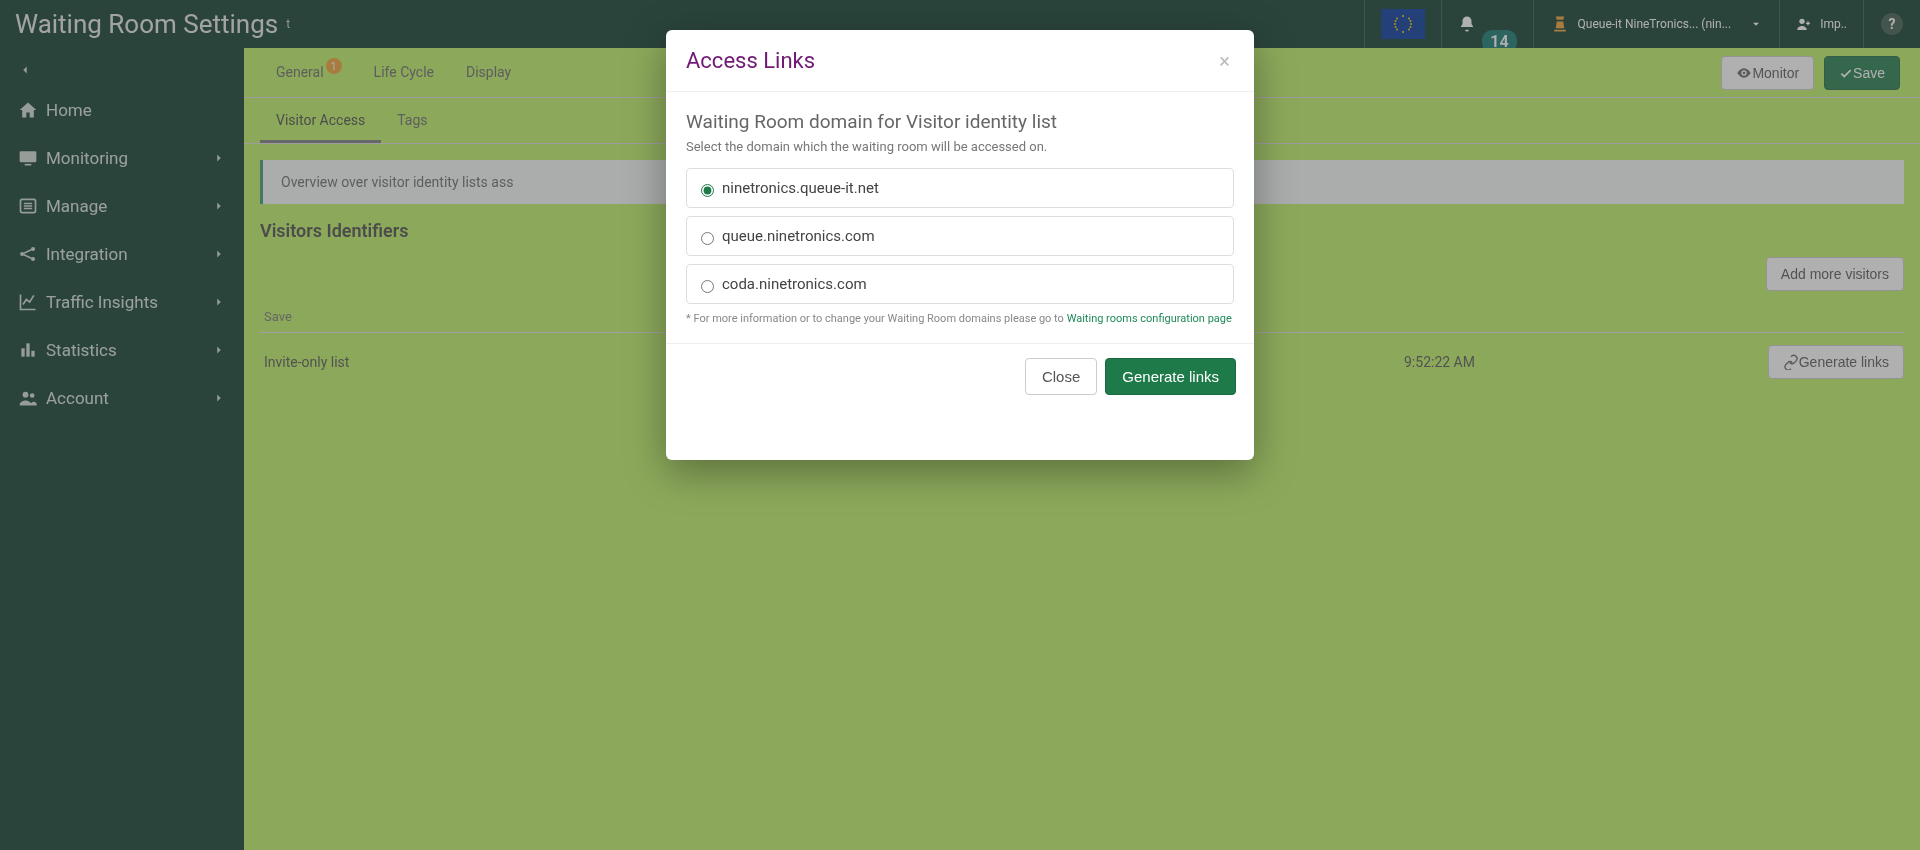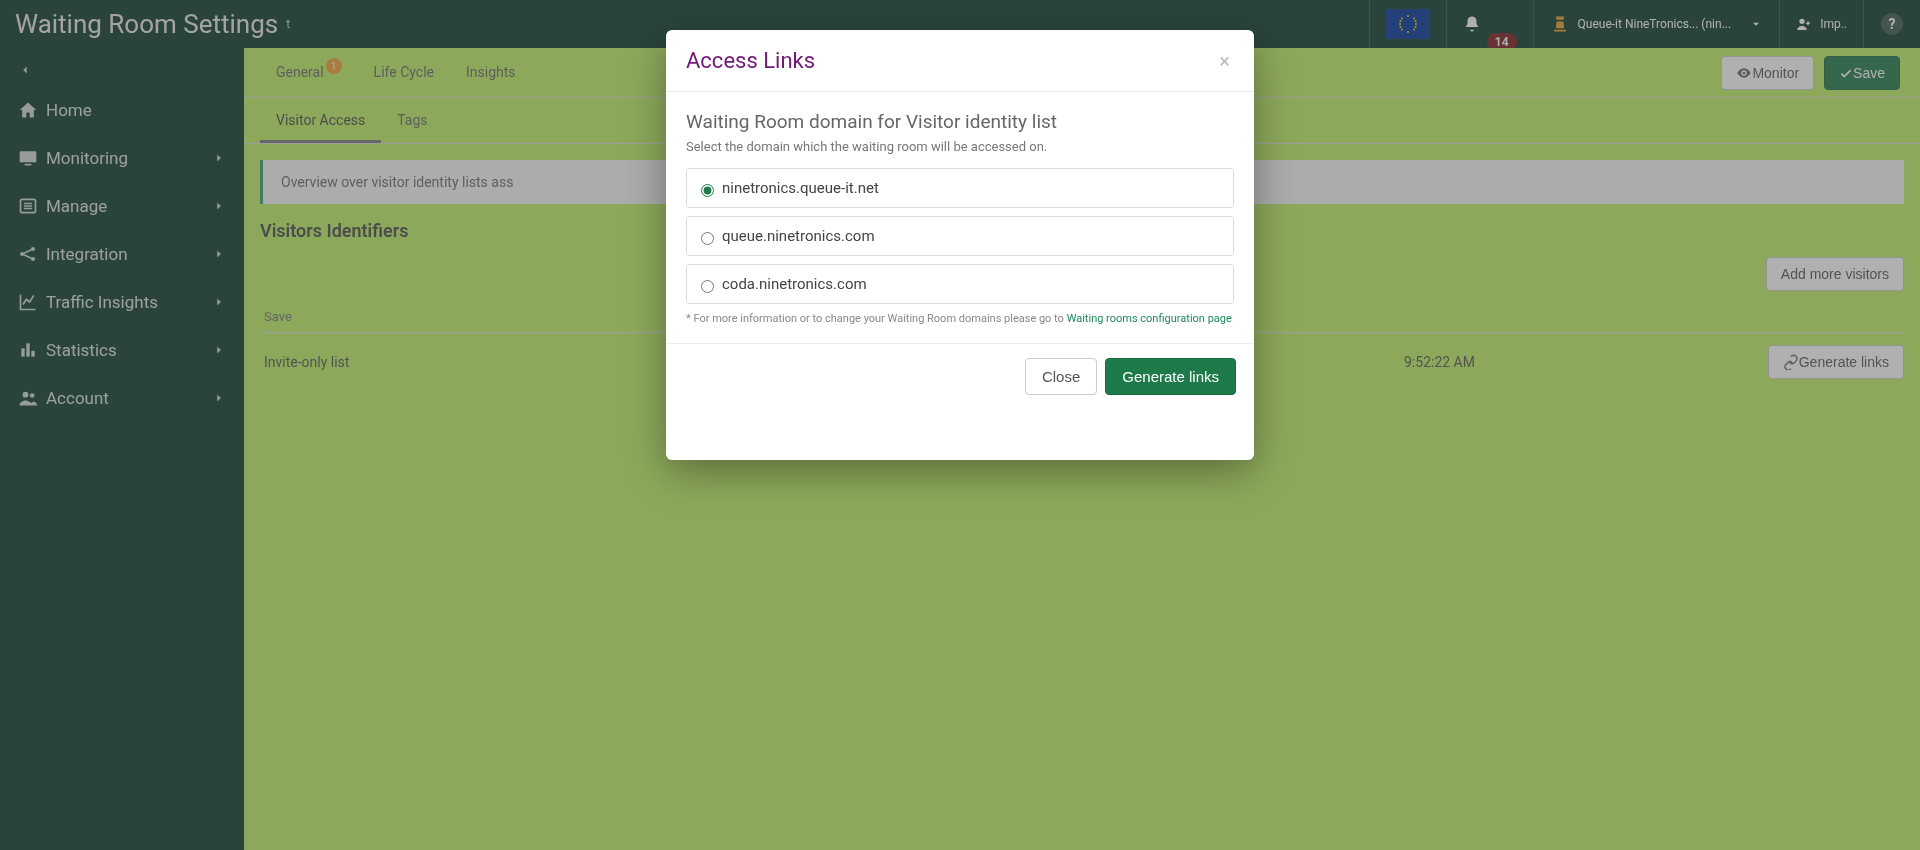--- a/index.html
+++ b/index.html
@@ -10,21 +10,21 @@
     .logo { width: 244px; padding-left: 18px; display: flex; align-items: center; height: 48px; }
     .logo-text { font-size: 26px; font-weight: 700; letter-spacing: 0.5px; }
     .logo-dot { display: inline-block; width: 6px; height: 6px; background: #fff; transform: rotate(45deg); margin: 0 3px 4px 3px; }
     .page-title-wrap { flex: 1; display: flex; align-items: center; padding-left: 15px; }
     .page-title { font-size: 26px; font-weight: 400; color: #e8e8e8; }
     .page-title-sub { font-size: 12px; color: #c0d0c8; margin-left: 8px; }
     .header-right { display: flex; align-items: center; height: 48px; }
     .header-item { border-left: 1px solid rgba(255,255,255,0.15); height: 48px; display: flex; align-items: center; padding: 0 16px; cursor: pointer; }
     .eu-flag { width: 44px; height: 30px; background: #003399; display: flex; align-items: center; justify-content: center; color: #ffcc00; font-size: 18px; }
     .bell-badge { display: flex; align-items: center; gap: 6px; }
-    .badge-count { background: #7f1d1d; color: #fff; border-radius: 10px; padding: 2px 8px; font-size: 12px; font-weight: 600; margin-top: 35px; }
+    .badge-count { background: #0f766e; color: #fff; border-radius: 10px; padding: 2px 8px; font-size: 16px; font-weight: 600; margin-top: 35px; }
     .account-item { display: flex; align-items: center; gap: 8px; font-size: 12px; }
     .tower-icon { color: #f0a030; }
     .chevron-down { margin-left: 10px; }
 
     
     .sidebar { position: absolute; left: 0; top: 48px; width: 244px; bottom: 0; background: #0c3b2a; color: #cfdad4; }
     .sidebar-collapse { text-align: right; padding: 12px 18px 6px; }
     .sidebar-collapse svg { cursor: pointer; }
     .nav-item { display: flex; align-items: center; padding: 14px 18px; cursor: pointer; font-size: 17px; color: #d8e2dd; }
     .nav-item .nav-icon { width: 28px; display: flex; }
@@ -256,21 +256,21 @@
   <div class="tabs-row">
     <div class="tabs-left" id="tabs-top">
         <div class="tab">
           <span>General</span>
           <span class="tab-badge">1</span>
         </div>
         <div class="tab">
           <span>Life Cycle</span>
         </div>
         <div class="tab">
-          <span>Insights</span>
+          <span>Display</span>
         </div>
       </div>
     <div class="actions-right">
       <button class="btn">
         <span>
             <svg width="16" height="16" viewBox="0 0 24 24" fill="#666">
               <path d="M12 5C6 5 2 12 2 12s4 7 10 7 10-7 10-7-4-7-10-7zm0 11a4 4 0 1 1 0-8 4 4 0 0 1 0 8z"></path>
               <circle cx="12" cy="12" r="2"></circle>
             </svg>
           </span>

